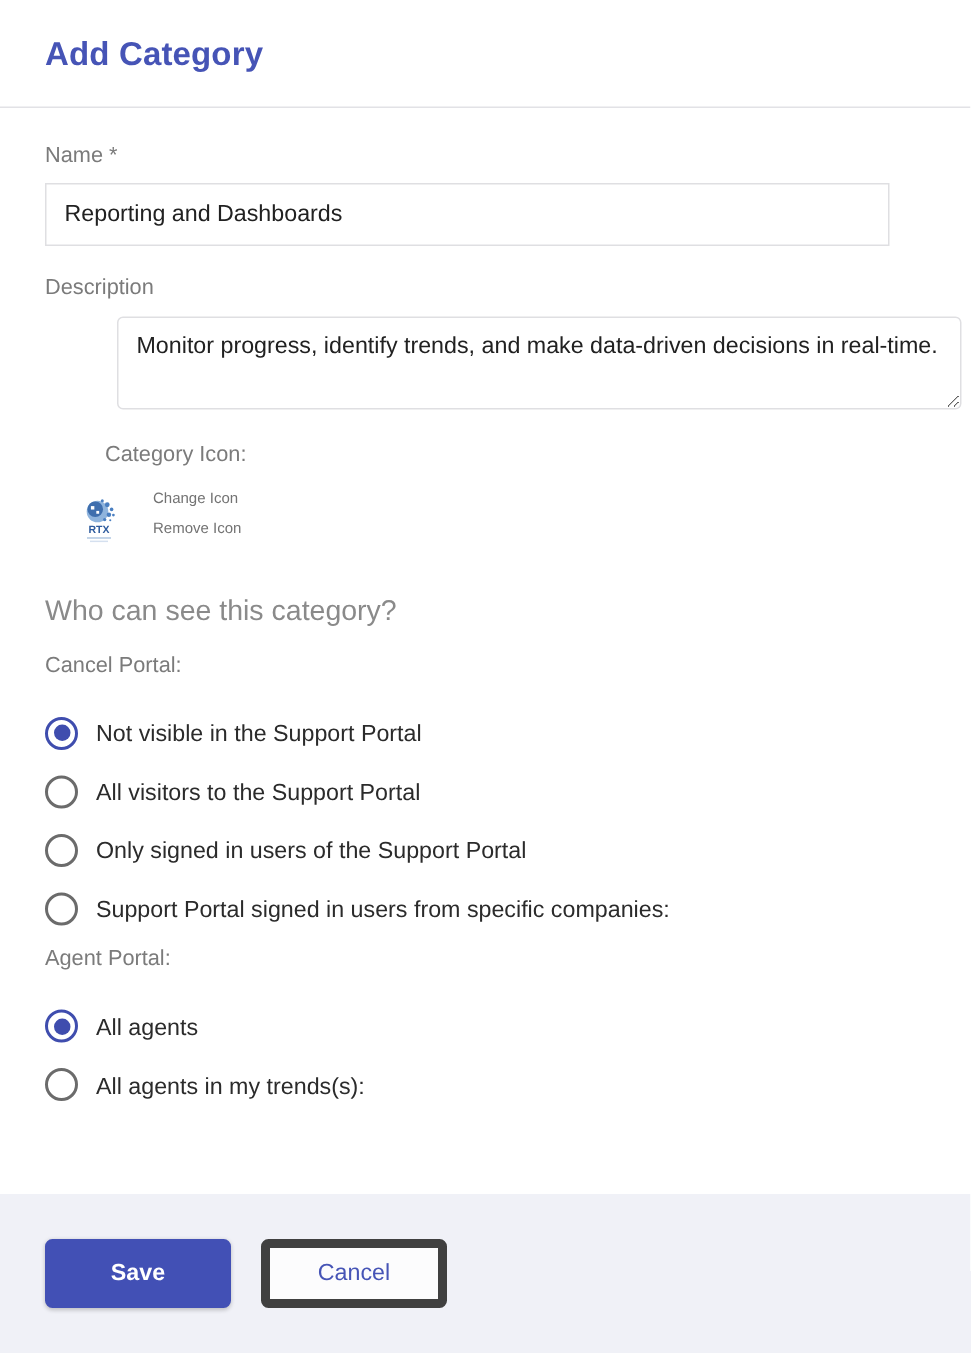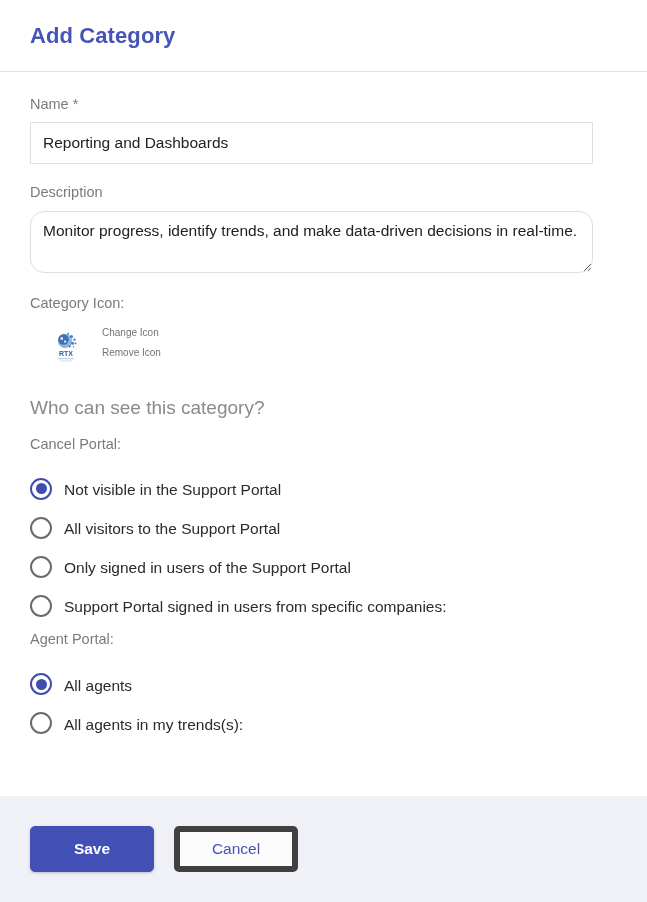--- a/index.html
+++ b/index.html
@@ -74,40 +74,42 @@
     color: #212121;
     background: #ffffff;
     outline: none;
   }
   .text-area {
     display: block;
     box-sizing: border-box;
     width: 563px;
     height: 62px;
     border: 1px solid #dfdfe2;
-    border-radius: 14px;
+    border-radius: 4px;
     padding: 9px 12px;
     font-family: "Liberation Sans", sans-serif;
     font-size: 15.5px;
     line-height: 1.35;
     color: #212121;
     background: #ffffff;
     outline: none;
     resize: vertical;
+    margin-left: 48px;
   }
 
   
   .icon-section {
     margin-top: 22px;
   }
   .icon-section-label {
     font-size: 14.5px;
     color: #7b7b7b;
     display: block;
     margin-bottom: 12px;
+    margin-left: 40px;
   }
   .icon-row {
     display: flex;
     align-items: flex-start;
     gap: 0;
   }
   .icon-thumb {
     width: 46px;
     height: 48px;
     margin-left: 14px;

